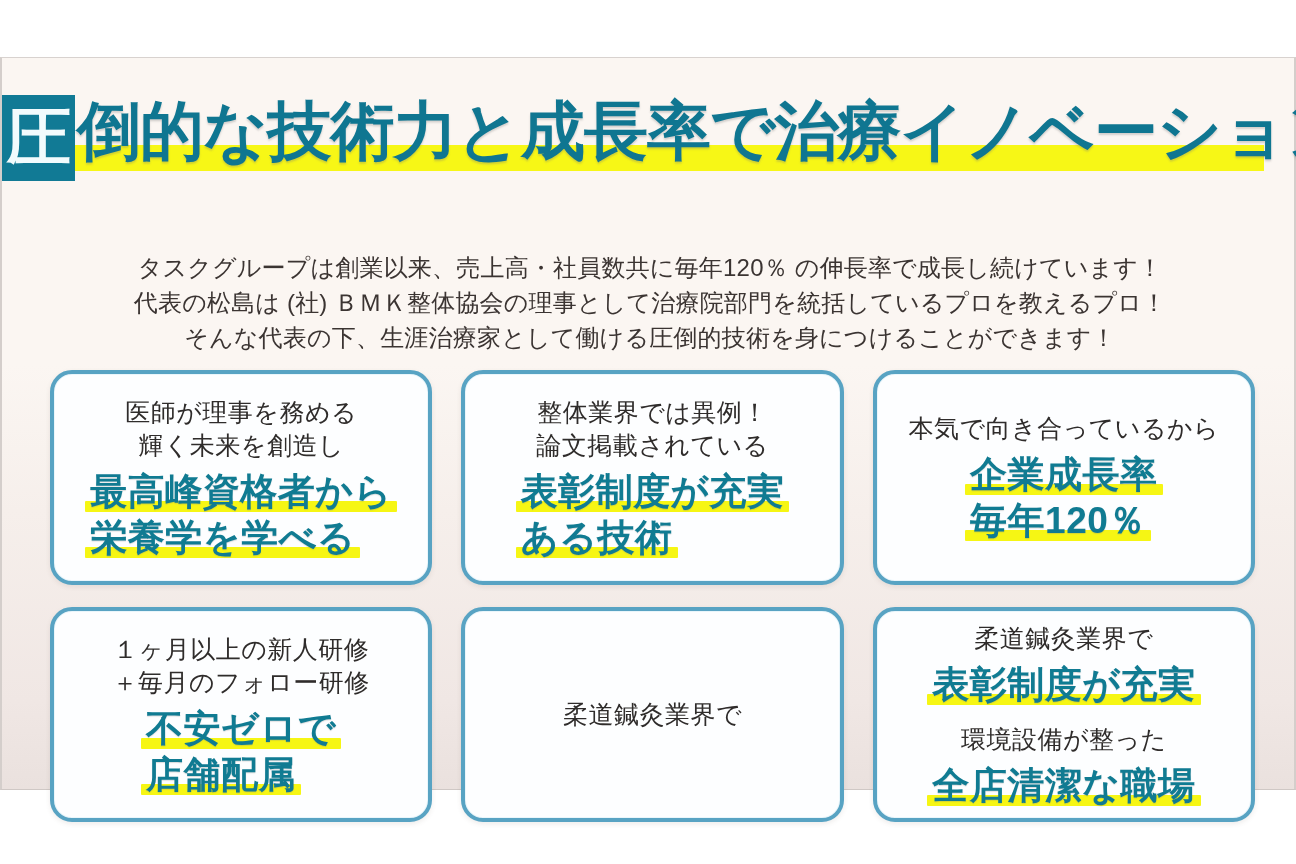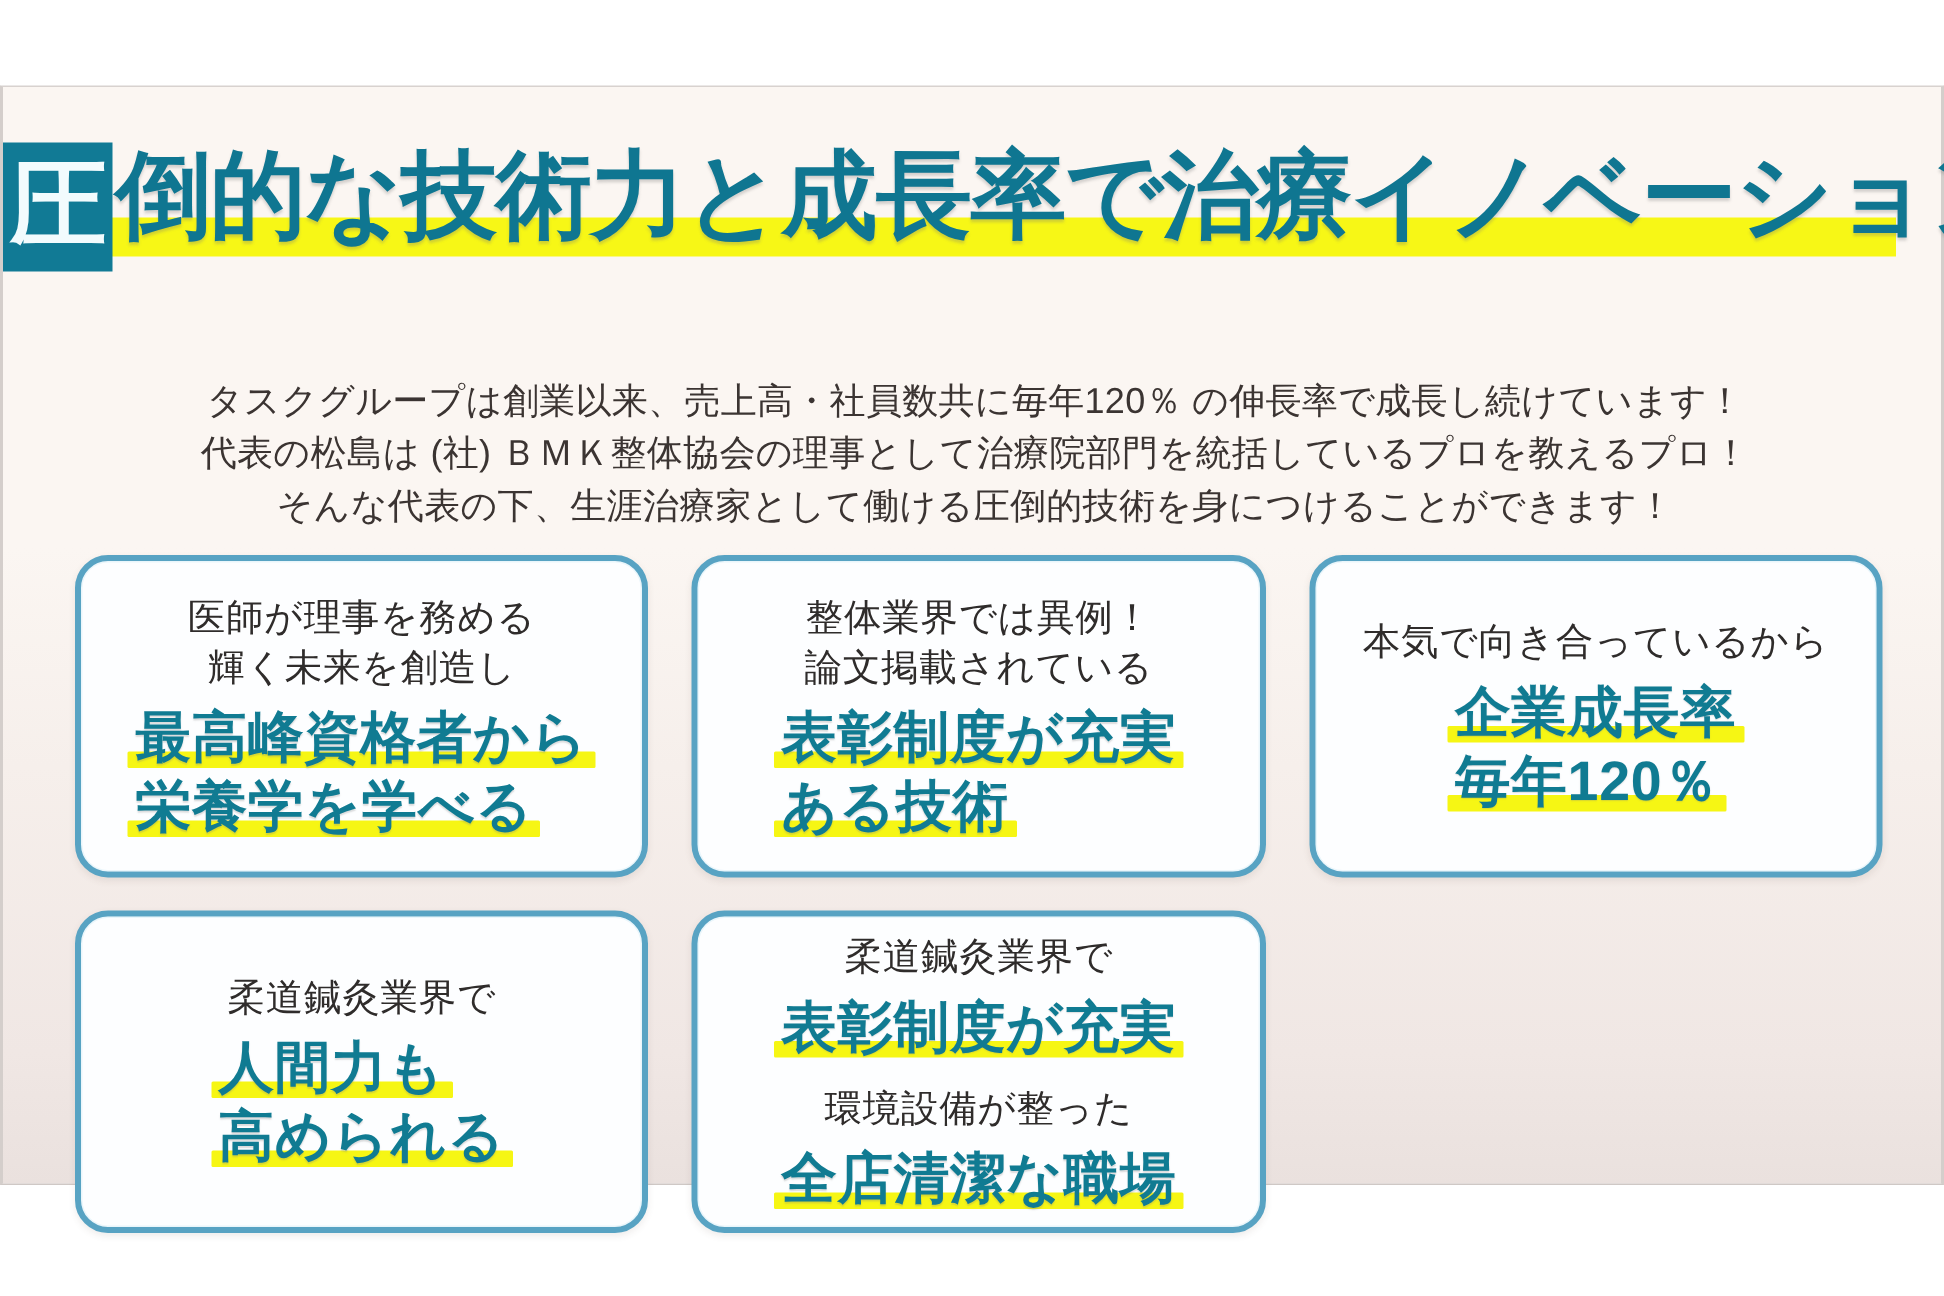--- a/index.html
+++ b/index.html
@@ -197,29 +197,37 @@
         <div class="sub-block">
           <div class="sub">本気で向き合っているから</div>
         </div>
         <div class="big-block">
           <div><span class="big">企業成長率</span></div>
           <div><span class="big">毎年120％</span></div>
         </div>
       </div>
     </div>
 
+    <div class="card">
+      <div class="pair">
+        <div class="sub-block">
+          <div class="sub">１ヶ月以上の新人研修</div>
+          <div class="sub">＋毎月のフォロー研修</div>
+        </div>
+        <div class="big-block">
+          <div><span class="big">不安ゼロで</span></div>
+          <div><span class="big">店舗配属</span></div>
+        </div>
+      </div>
+    </div>
 
     <div class="card">
       <div class="pair">
         <div class="sub-block">
           <div class="sub">柔道鍼灸業界で</div>
-        </div>
-        <div class="big-block">
-          <div><span class="big">人間力も</span></div>
-          <div><span class="big">高められる</span></div>
         </div>
       </div>
     </div>
 
     <div class="card">
       <div class="pair">
         <div class="sub-block">
           <div class="sub">柔道鍼灸業界で</div>
         </div>
         <div class="big-block">

